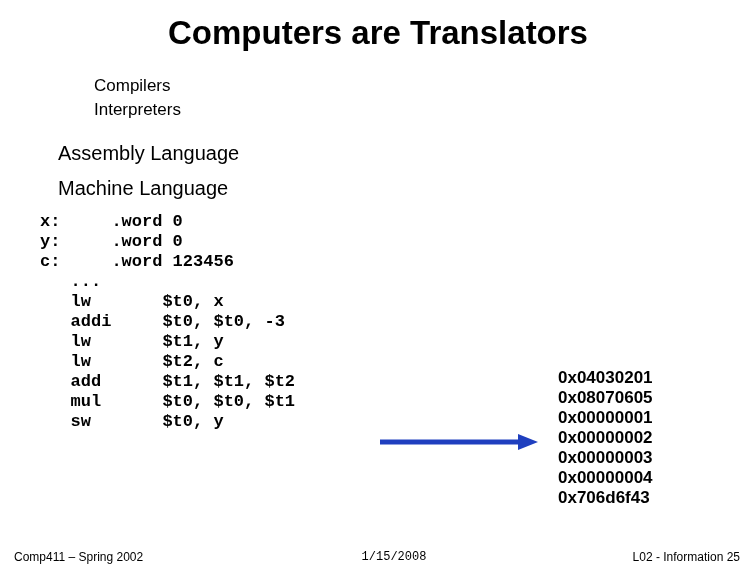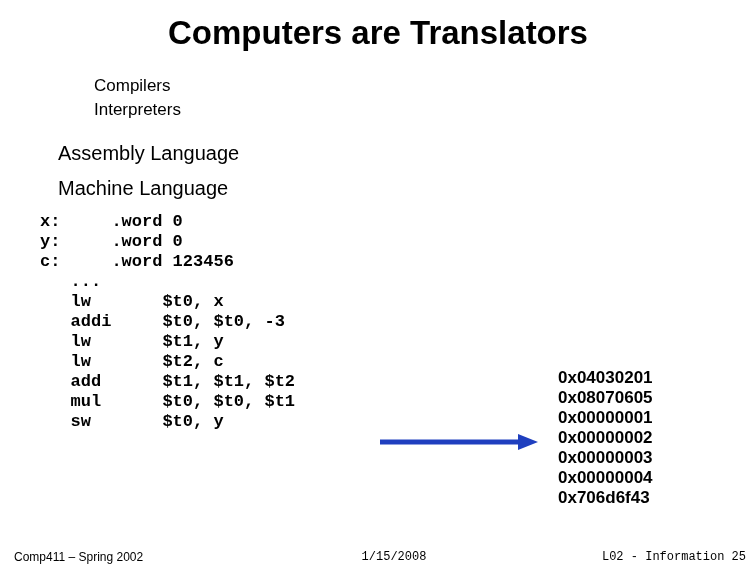--- a/index.html
+++ b/index.html
@@ -74,22 +74,22 @@
     left: 50%;
     transform: translateX(-50%);
     font-family: Liberation Mono, monospace;
     font-size: 12px;
     color: #000;
     margin-left: 16px;
   }
   .footer-right {
     position: absolute;
     bottom: 12px;
-    right: 10px;
-    font-family: Liberation Mono, monospace;
+    right: 16px;
+    font-family: Liberation Sans, sans-serif;
     font-size: 12px;
     color: #000;
   }
 </style>
 </head>
 <body>
 
 <div class="title">Computers are Translators</div>
 
 <div class="content">

